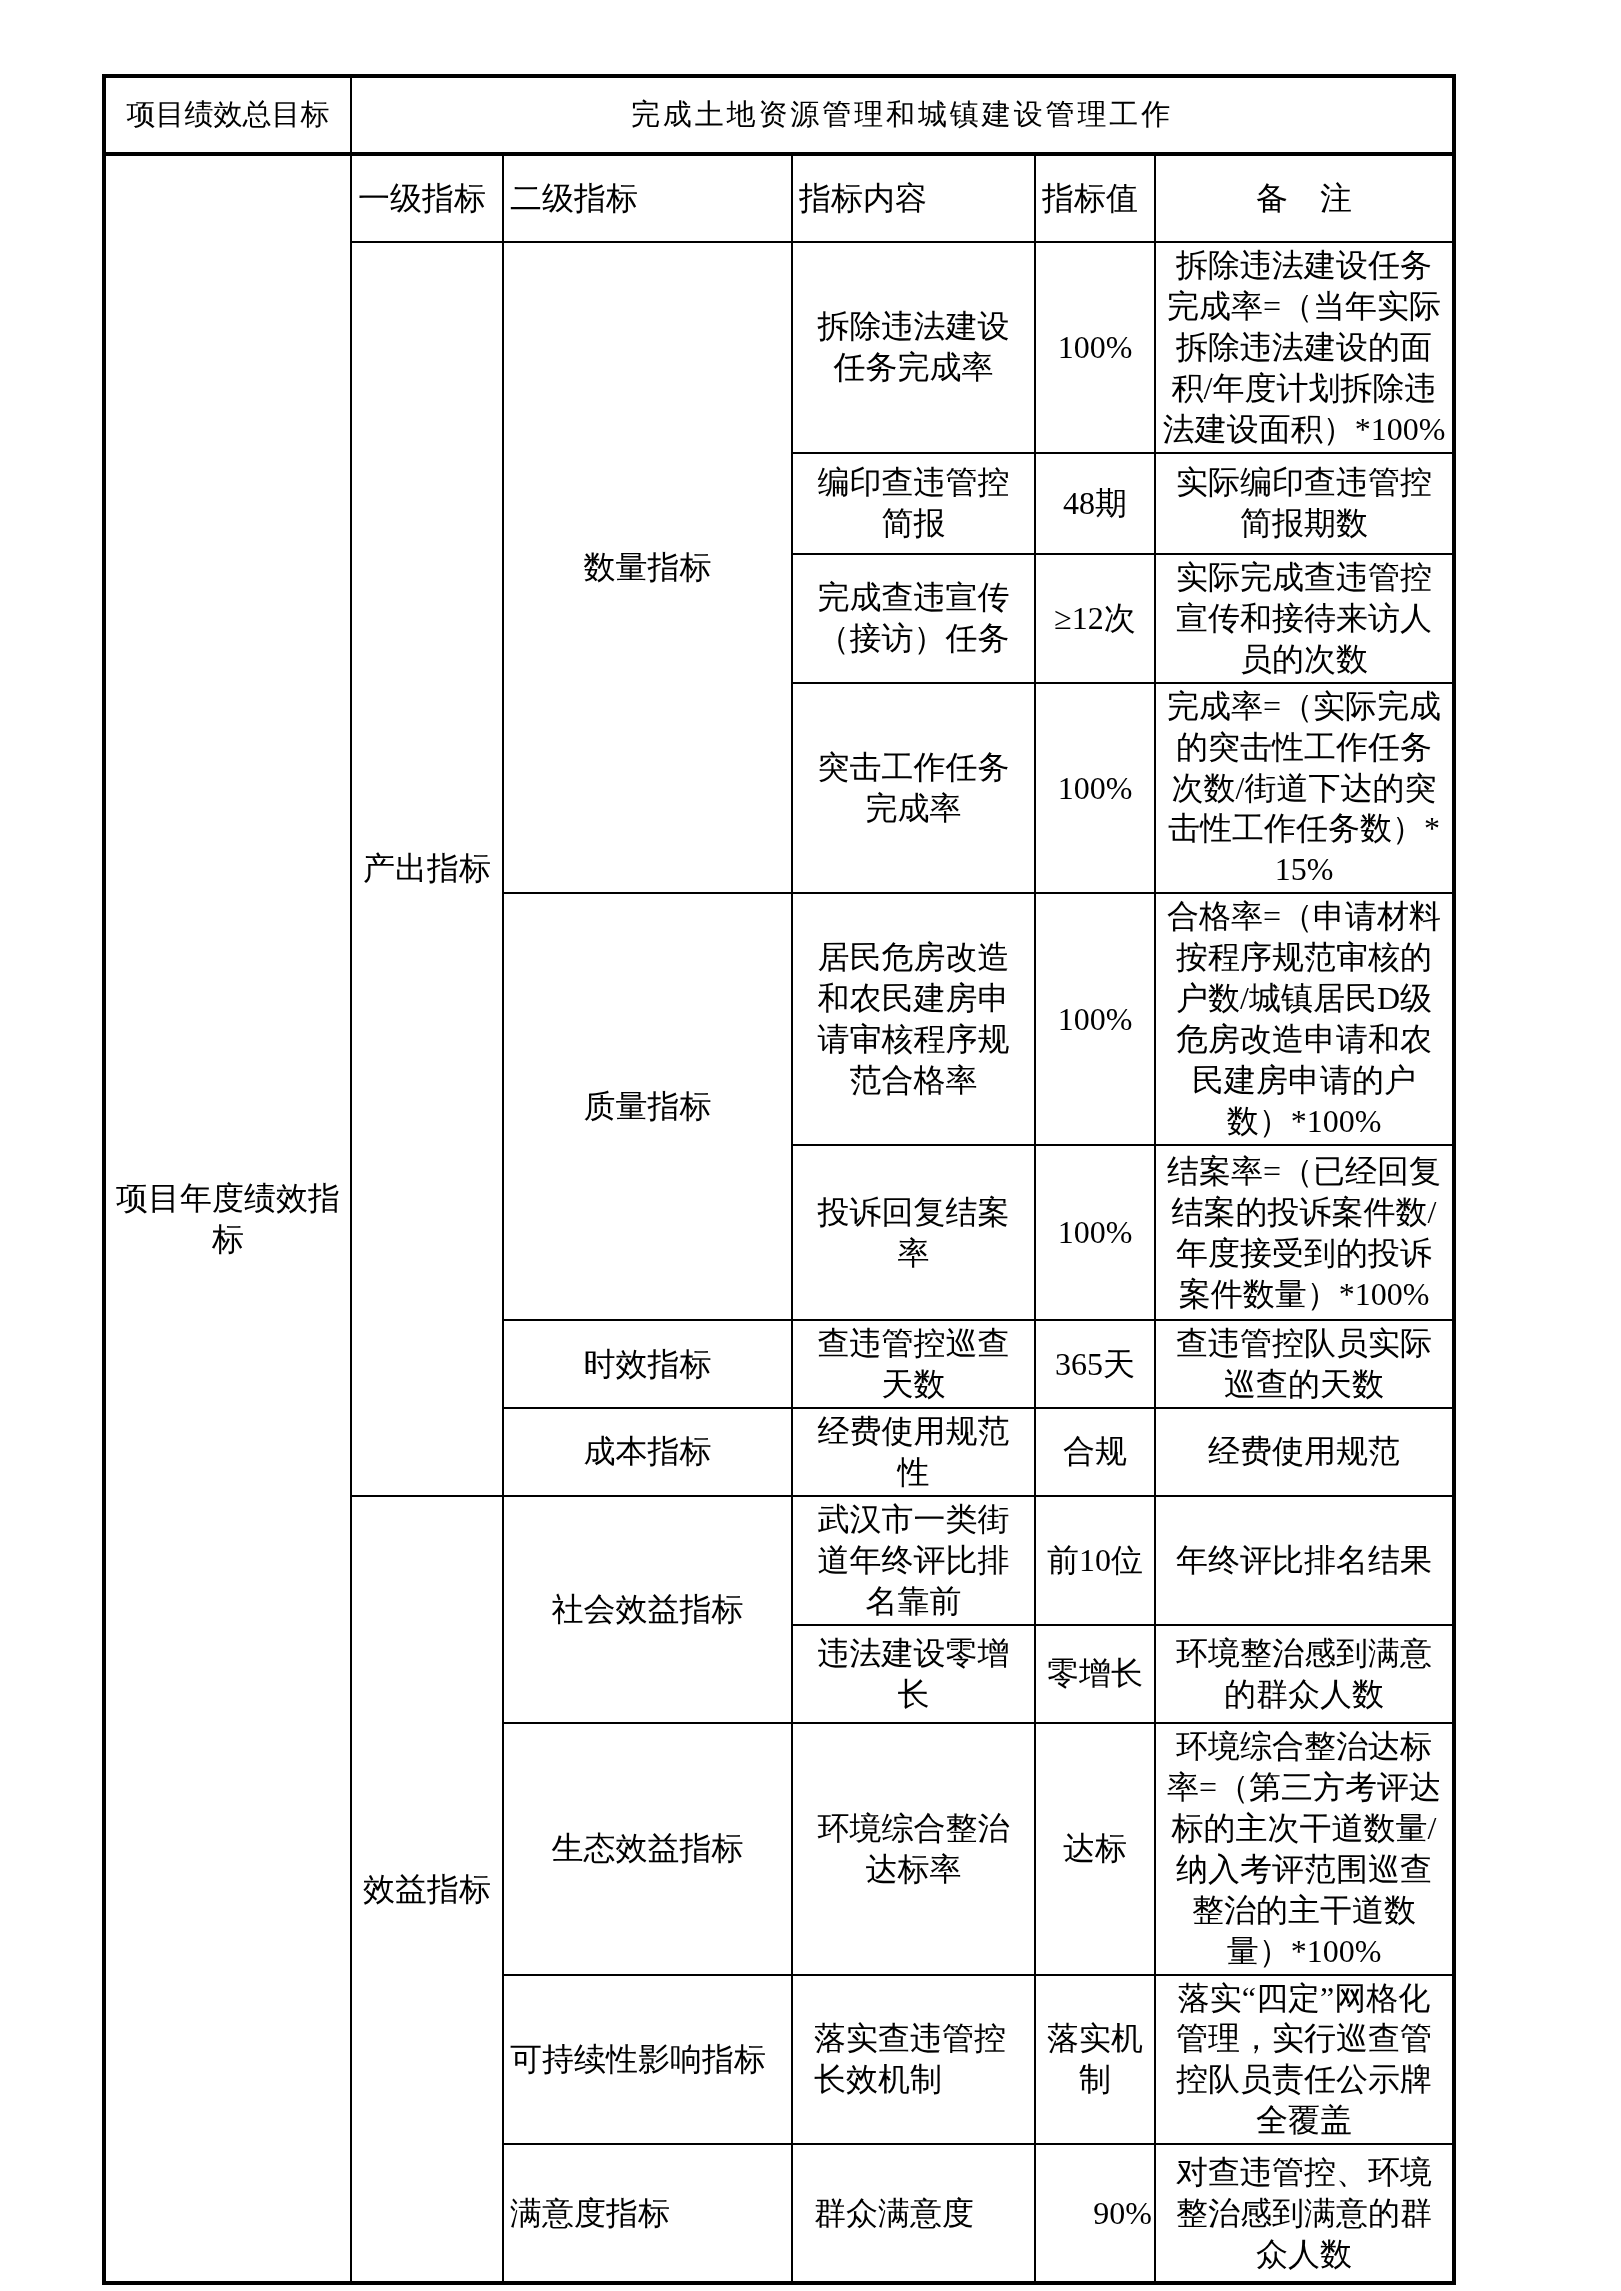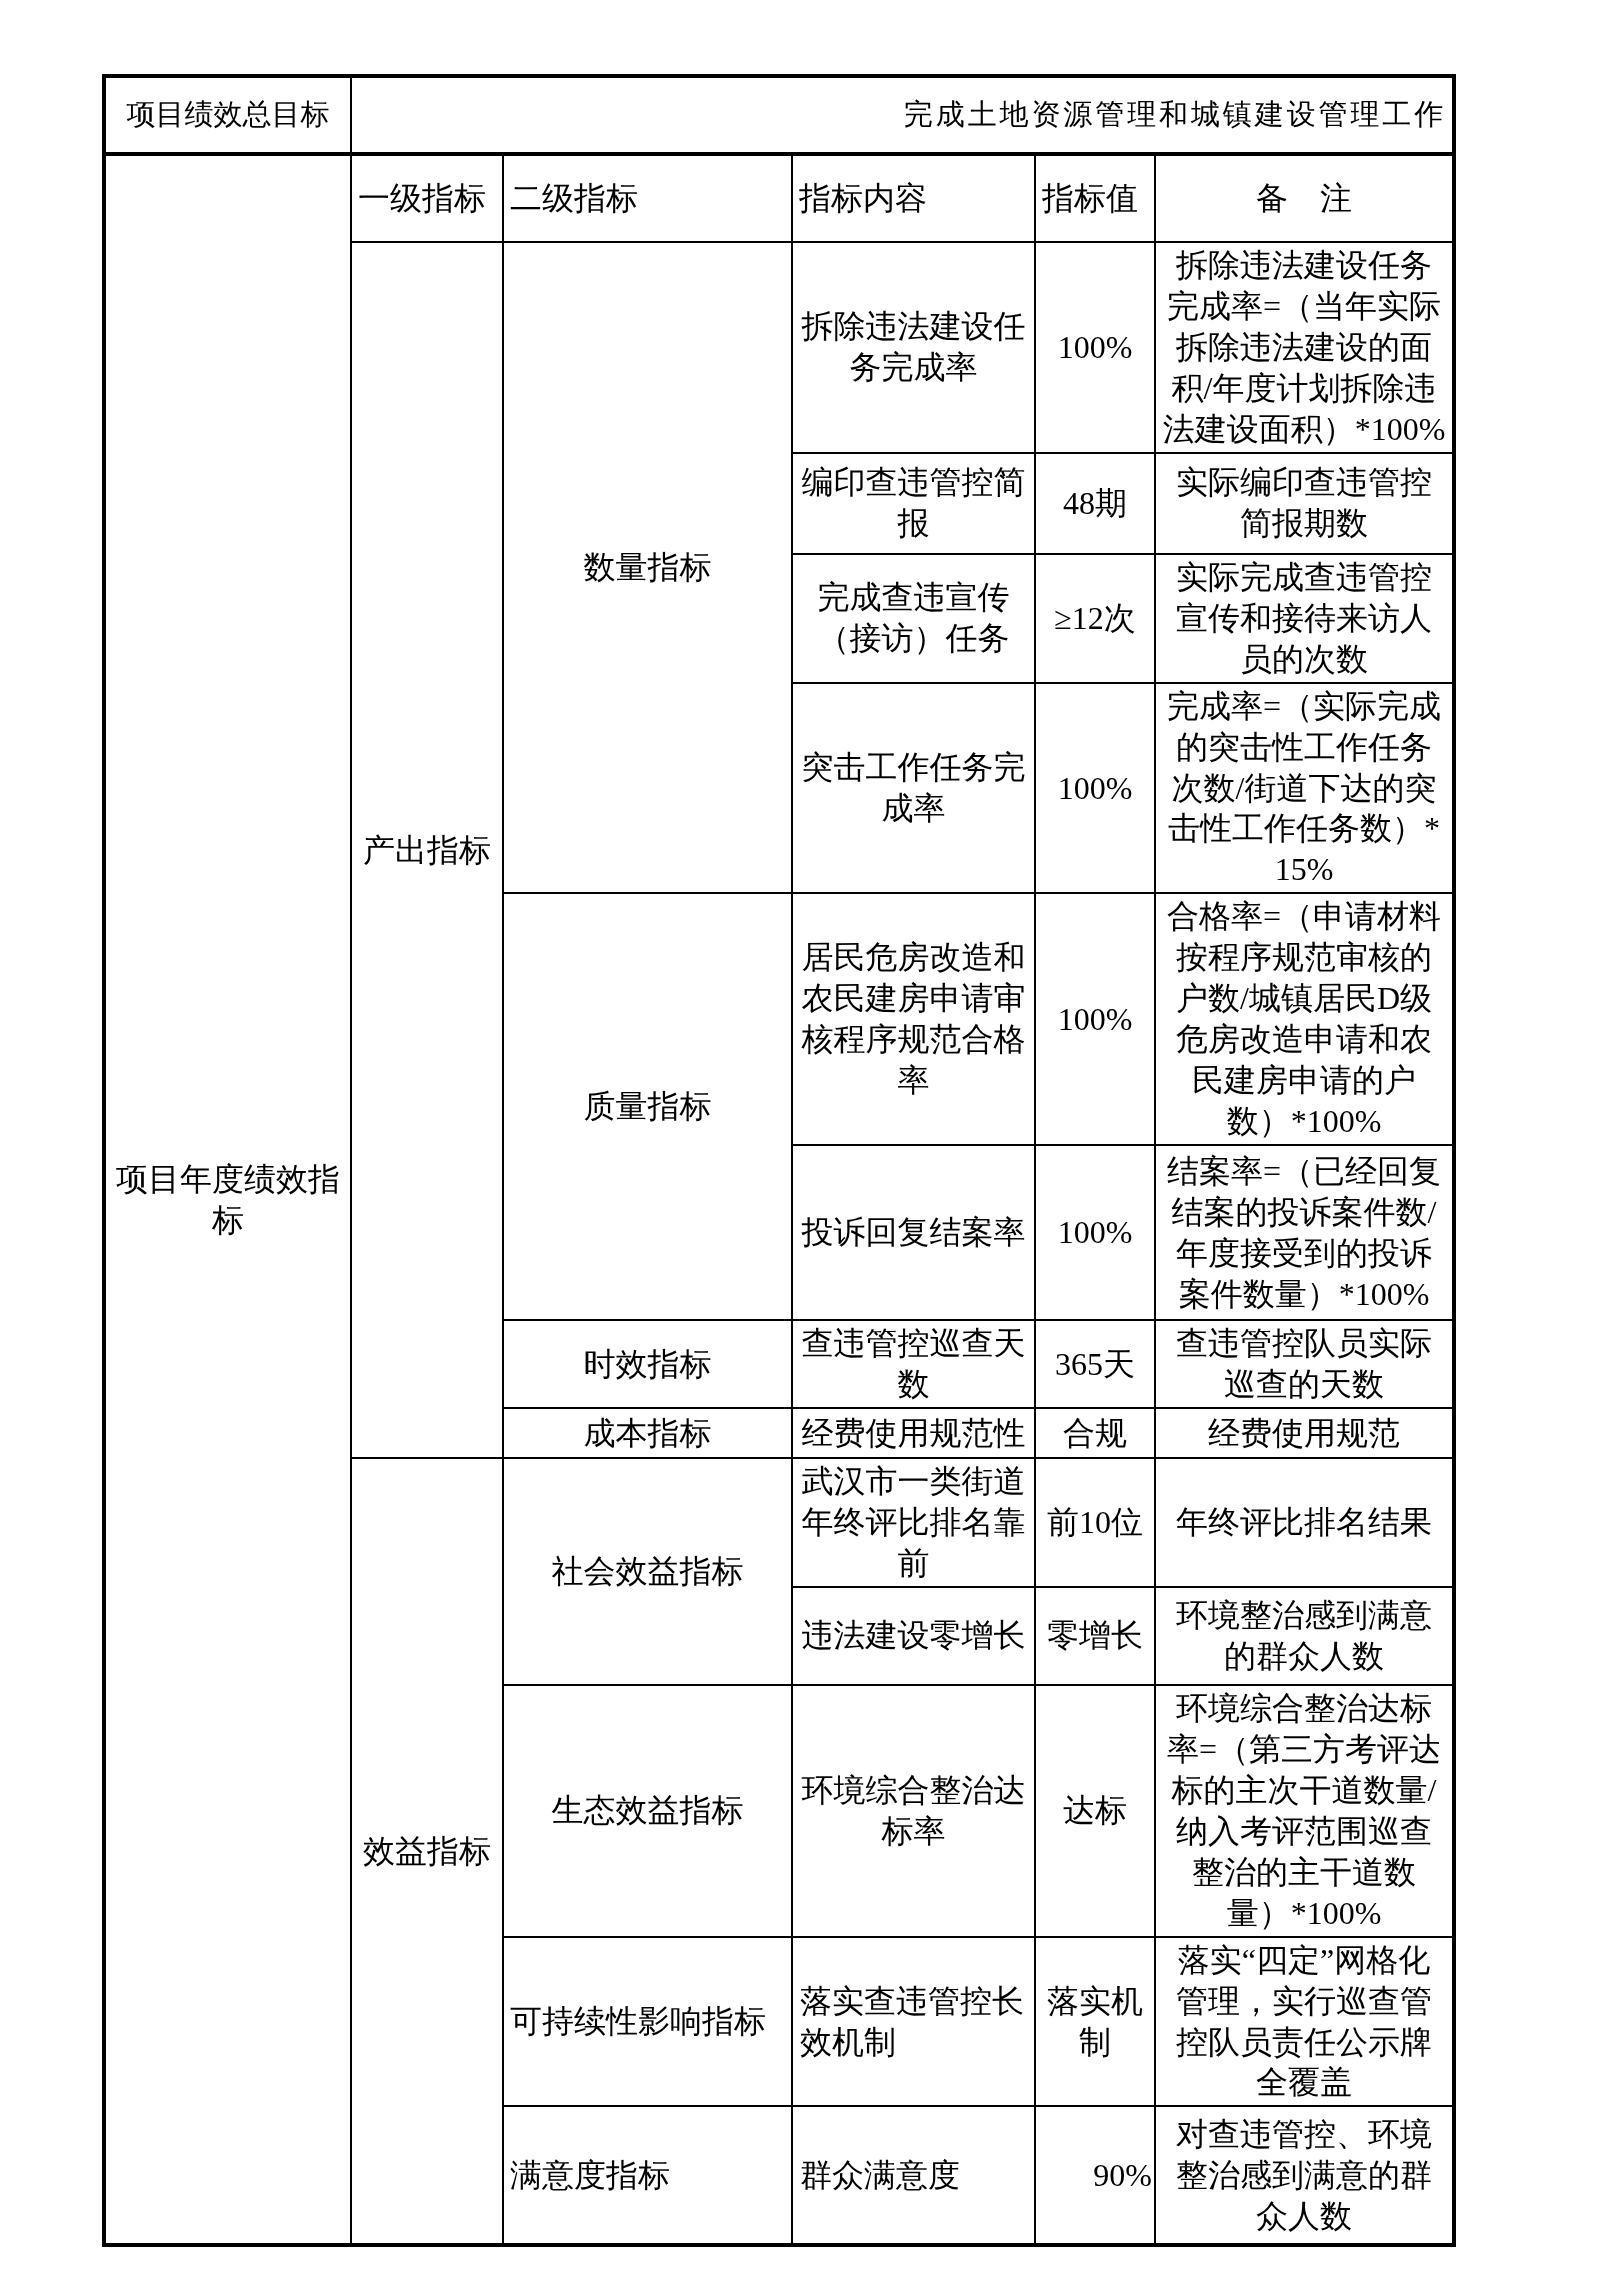--- a/index.html
+++ b/index.html
@@ -33,26 +33,26 @@
   tr.r6{height:175px}
   tr.r7{height:76px}
   tr.r8{height:50px}
   tr.r9{height:80px}
   tr.r10{height:98px}
   tr.r11{height:219px}
   tr.r12{height:137px}
   tr.r13{height:139px}
 
   tr.rt td{border-bottom-width:4.9px;font-size:29px;}
-  td.goal-val{letter-spacing:2.9px;text-align:right;}
+  td.goal-val{letter-spacing:2.9px;}
   td.al{text-align:left;}
   td.ar{text-align:right;padding-right:2.9px;margin-left:8px;}
   td.remark{text-align:center;padding:2px 5.9px;}
   td.val{padding:1px 2px;}
-  td.cont{padding:2px 7px;}
+  td.cont{padding:2px 21px;}
 </style>
 </head>
 <body>
 
 <div class="sheet">
   <table class="perf">
     <colgroup>
       <col style="width:247px">
       <col style="width:152px">
       <col style="width:289px">

